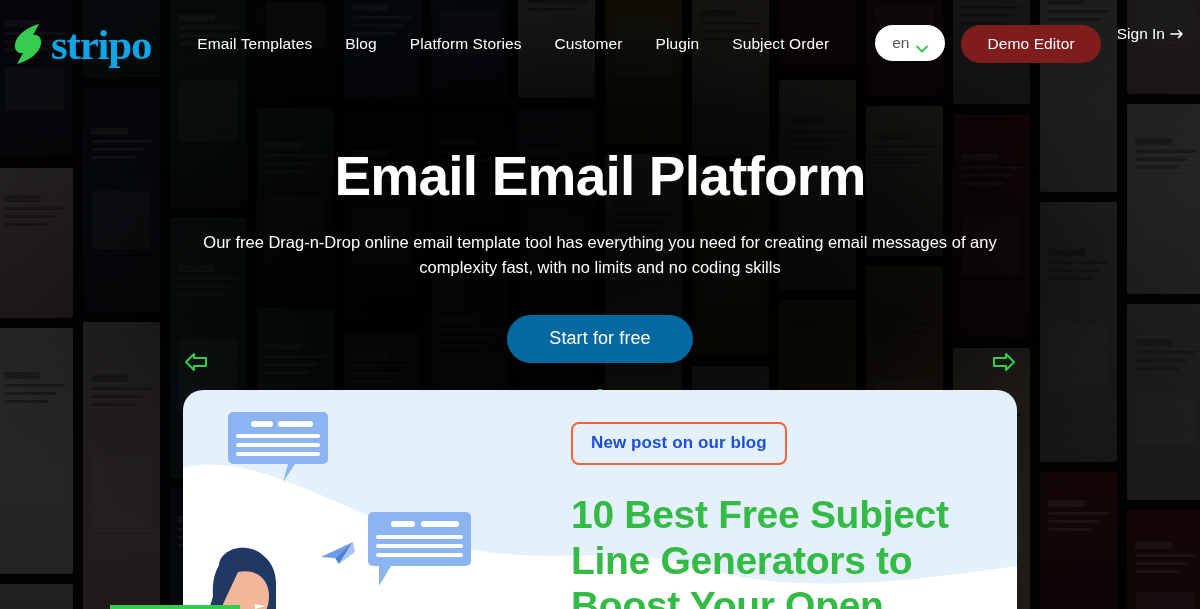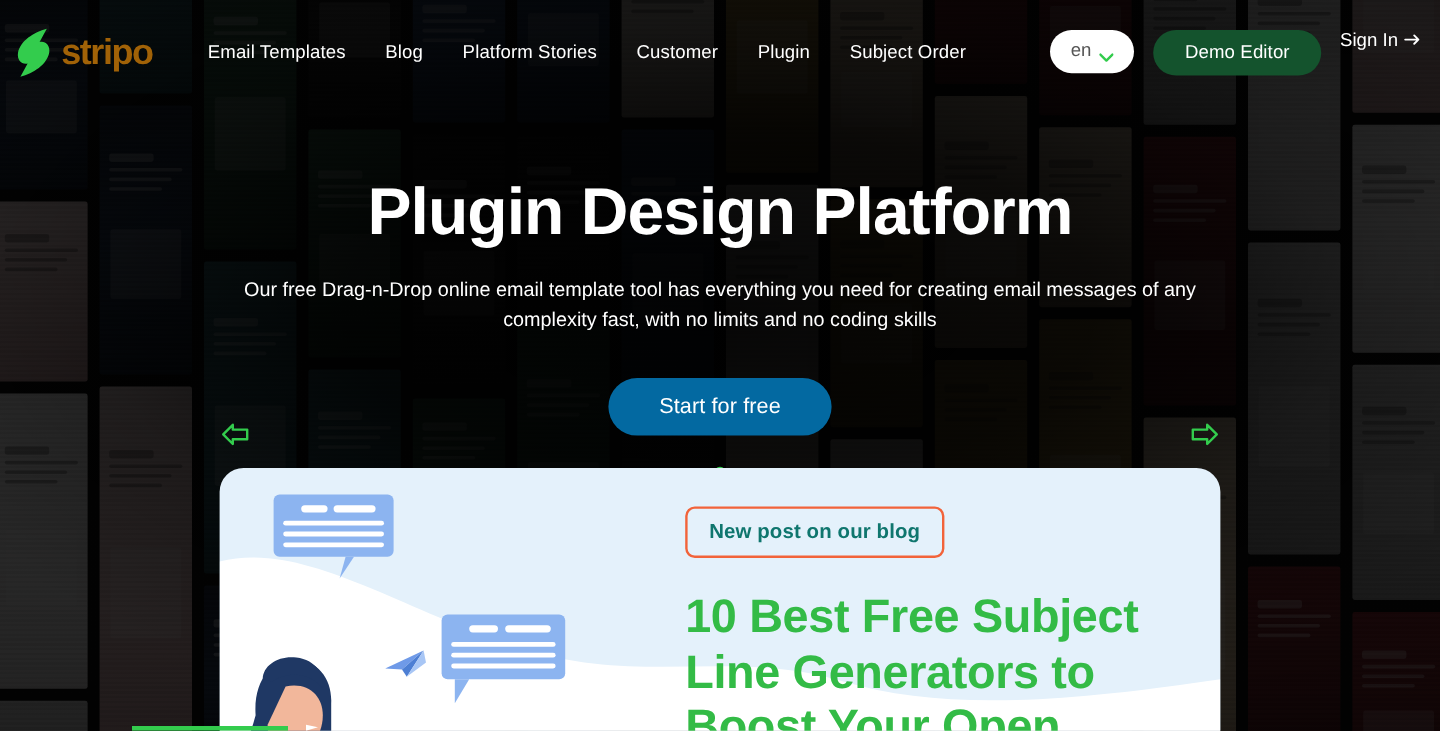--- a/index.html
+++ b/index.html
@@ -74,37 +74,37 @@
   
   #header {
     position:absolute; top:0; left:0; right:0; height:88px;
     display:flex; align-items:center;
     padding:0 16px 0 8px;
     z-index:40;
   }
   #logo { display:flex; align-items:center; gap:2px; flex:none; margin-right:46px; }
   #logo .mark { width:40px; height:46px; flex:none; }
   #logo .word {
-    color:#a16207; font-size:30px; font-weight:700; letter-spacing:-1.2px;
-    line-height:1; margin-left:1px;
+    color:#0ea5e9; font-size:43px; font-weight:700; letter-spacing:-1.2px;
+    line-height:1; margin-left:1px;font-family:Liberation Serif, serif;
   }
   #nav { display:flex; align-items:flex-end; gap:33px; flex:1 1 auto; }
   #nav a {
     color:#fff; font-size:15.5px; text-decoration:none; white-space:nowrap;
     letter-spacing:.1px;
   }
   #actions { display:flex; align-items:flex-start; gap:16px; flex:none; }
   #lang {
     background:#fff; border-radius:22px; height:36px; padding:0 17px;
     display:flex; align-items:center; gap:7px; cursor:pointer;
   }
   #lang .code { color:#555; font-size:15.5px; }
   #lang .chev { width:12px; height:8px; display:block; }
   #demo {
-    background:#14532d; color:#fff; border:0; border-radius:22px;
+    background:#7f1d1d; color:#fff; border:0; border-radius:22px;
     height:38px; padding:0 26px; font-size:15.5px; font-family:inherit;
     cursor:pointer; white-space:nowrap; letter-spacing:.1px;
   }
   #signin {
     color:#fff; font-size:15.5px; text-decoration:none; white-space:nowrap;
     display:flex; align-items:center; gap:5px;
   }
 
   
   #heroContent {
@@ -139,21 +139,21 @@
 
   
   #blogCard {
     position:absolute; left:183px; top:390px; width:834px; height:260px;
     background:#e4f1fb; border-radius:20px; overflow:hidden; z-index:45;
   }
   #blogWave { position:absolute; left:0; bottom:0; width:100%; height:100%; }
   #illus { position:absolute; left:0; top:0; width:390px; height:260px; }
   #blogText { position:absolute; left:388px; top:32px; right:22px; }
   #blogBadge {
-    display:inline-block; border:2px solid #f2633a; color:#0f766e;
+    display:inline-block; border:2px solid #f2633a; color:#1d4ed8;
     border-radius:8px; padding:9px 18px 10px; font-size:17px; font-weight:700;
     cursor:pointer; letter-spacing:.1px;
   }
   #blogTitle {
     margin-top:27px; color:#33bb46; font-size:39px; font-weight:700;
     line-height:1.17; letter-spacing:-.3px;
   }
 
   #bottomLine {
     position:absolute; left:110px; bottom:0; width:130px; height:4px;
@@ -624,21 +624,21 @@
       <span>
         <svg viewBox="0 0 14 10" width="14" height="10">
           <path d="M1 5 H12 M8.5 1.5 L12 5 L8.5 8.5" fill="none" stroke="#fff" stroke-width="1.6" stroke-linecap="round" stroke-linejoin="round"></path>
         </svg>
       </span>
     </a>
   </div>
 </div>
 
 <div id="heroContent">
-  <h1 id="heroTitle">Plugin Design Platform</h1>
+  <h1 id="heroTitle">Email Email Platform</h1>
   <p id="heroSub">Our free Drag-n-Drop online email template tool has everything you need for creating email messages of any complexity fast, with no limits and no coding skills</p>
   <div id="ctaWrap">
     <button id="cta">Start for free</button>
   </div>
   <div id="dots">
       <span></span>
       <span></span>
       <span></span>
       <span class="on"></span>
       <span></span>

